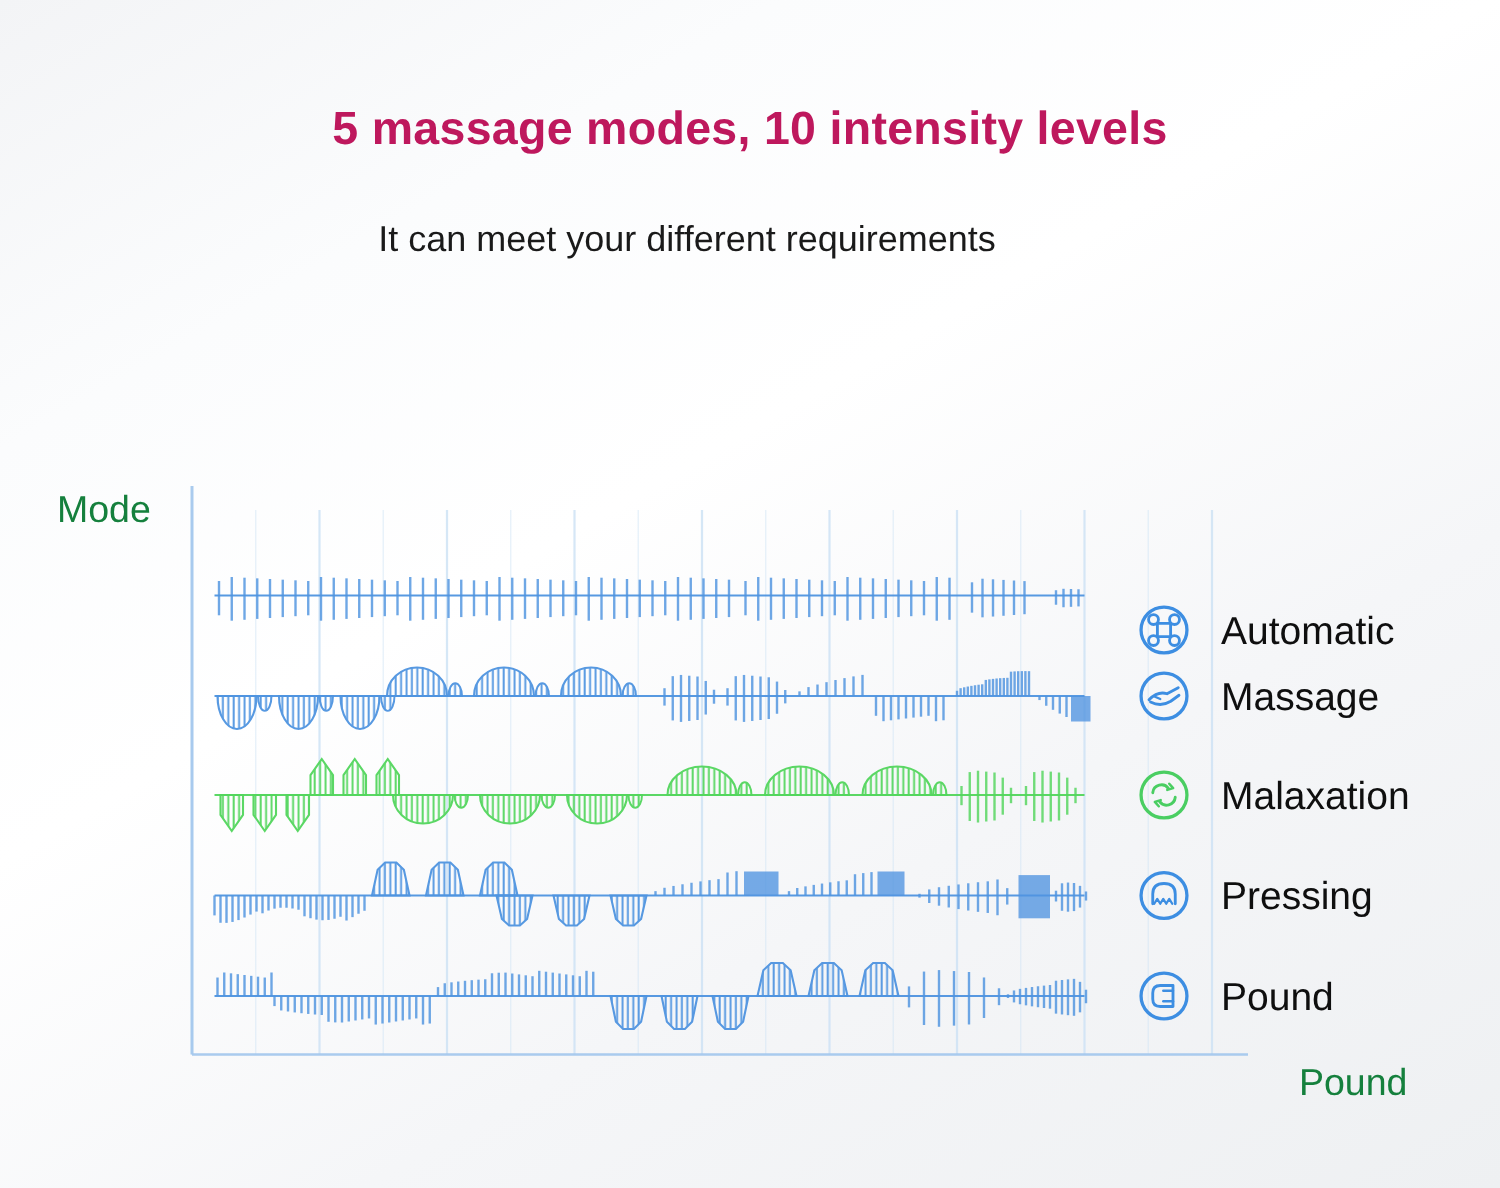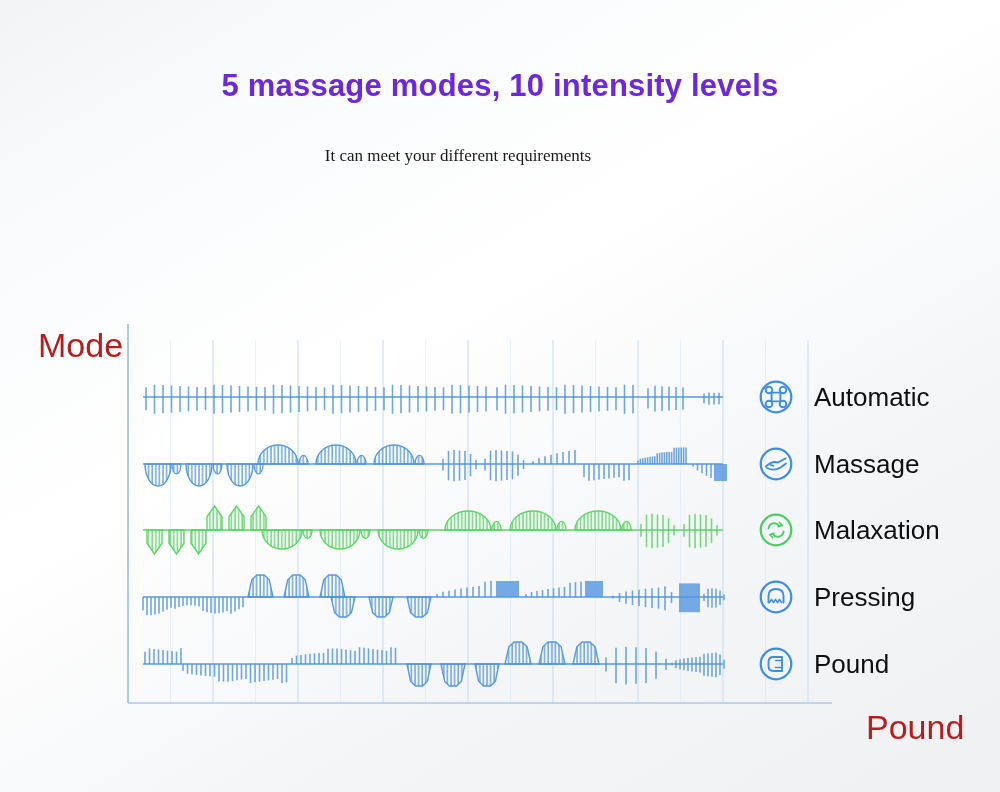--- a/index.html
+++ b/index.html
@@ -4,27 +4,27 @@
 <style>
   html,body{margin:0;padding:0;}
   body{
     width:1000px;height:792px;overflow:hidden;
     font-family:"Liberation Sans","DejaVu Sans",sans-serif;
     background:linear-gradient(150deg,#f3f4f6 0%,#fbfcfd 22%,#ffffff 42%,#f5f6f8 68%,#eef0f2 100%);
   }
   .page{position:relative;width:1000px;height:792px;}
   .title{
     position:absolute;top:68px;left:0;width:1000px;text-align:center;
-    font-size:31px;font-weight:700;color:#6d28d9;letter-spacing:0.2px;
+    font-size:31px;font-weight:700;color:#be185d;letter-spacing:0.2px;
   }
   .subtitle{
     position:absolute;top:146px;left:0;width:916px;text-align:center;
-    font-size:17px;font-weight:400;color:#1a1a1a;font-family:Liberation Serif, serif;
+    font-size:24px;font-weight:400;color:#1a1a1a;
   }
-  .axis-label{position:absolute;font-size:34px;color:#b91c1c;}
+  .axis-label{position:absolute;font-size:25px;color:#15803d;}
   #mode-label{left:38px;top:326px;}
   #time-label{left:866px;top:708px;}
   #wave-svg{position:absolute;left:0;top:0;}
   .legend-item{position:absolute;left:758px;height:36px;display:flex;align-items:center;}
   .legend-icon{width:36px;height:36px;flex:0 0 36px;}
   .legend-text{margin-left:20px;font-size:26px;color:#0f0f0f;line-height:36px;white-space:nowrap;}
   .ic-blue{stroke:#3d8ee2;}
   .ic-green{stroke:#4ace62;}
   .legend-icon *{fill:none;stroke-linecap:round;stroke-linejoin:round;}
 </style>
@@ -395,21 +395,21 @@
       <line x1="708" y1="653.3296" x2="708" y2="676.312" stroke="#4f94e0" stroke-width="1.6" opacity="0.82"></line>
       <line x1="712" y1="652.9136" x2="712" y2="676.792" stroke="#4f94e0" stroke-width="1.6" opacity="0.82"></line>
       <line x1="716" y1="652.56" x2="716" y2="677.2" stroke="#4f94e0" stroke-width="1.6" opacity="0.82"></line>
       <line x1="720" y1="654.5617163636364" x2="720" y2="674.8903272727273" stroke="#4f94e0" stroke-width="1.6" opacity="0.82"></line>
       <line x1="724" y1="659.814" x2="724" y2="668.83" stroke="#4f94e0" stroke-width="1.6" opacity="0.82"></line>
     </svg>
 
   <div class="axis-label" id="mode-label">Mode</div>
   <div class="axis-label" id="time-label">Pound</div>
 
-  <div class="legend-item" style="top:379px">
+  <div class="legend-item" style="top:402px">
     <svg class="legend-icon ic-blue" viewBox="0 0 36 36">
       <circle cx="18" cy="18" r="15.3" stroke-width="2.2"></circle>
       <rect x="13.6" y="13.6" width="8.8" height="8.8" stroke-width="1.9"></rect>
       <circle cx="11" cy="11" r="3.3" stroke-width="1.9"></circle>
       <circle cx="25" cy="11" r="3.3" stroke-width="1.9"></circle>
       <circle cx="11" cy="25" r="3.3" stroke-width="1.9"></circle>
       <circle cx="25" cy="25" r="3.3" stroke-width="1.9"></circle>
     </svg>
     <span class="legend-text">Automatic</span>
   </div>

